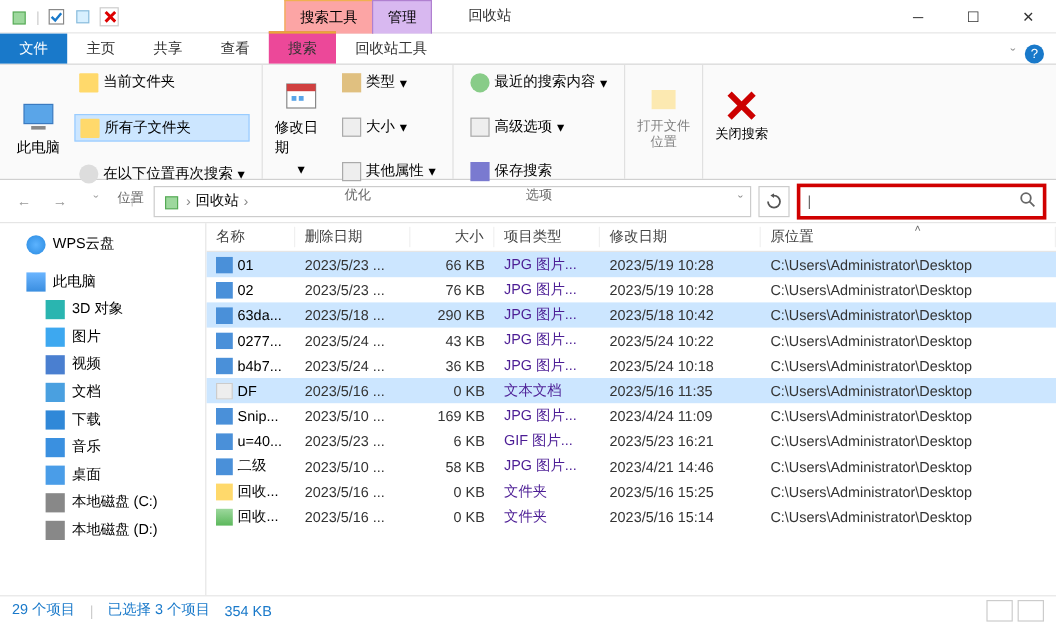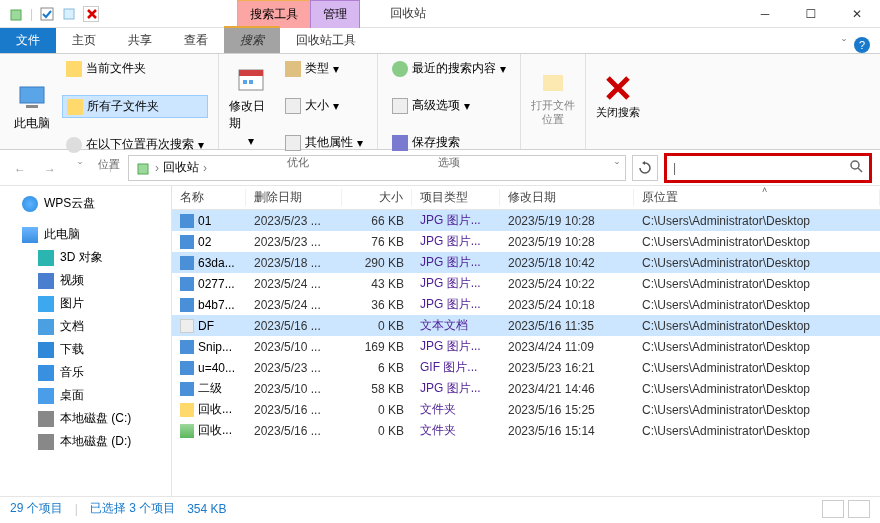--- a/index.html
+++ b/index.html
@@ -14,21 +14,21 @@
 .ctx-search { background: #fca5a5; border: 1px solid #f0b050; border-bottom: none; }
 .ctx-manage { background: #d8b8f0; border: 1px solid #b080d0; border-bottom: none; margin-left: -1px; }
 .title-text { margin-left: 30px; font-size: 12px; color: #333; }
 .win-controls { margin-left: auto; display: flex; }
 .win-btn { width: 46px; height: 28px; display: flex; align-items: center; justify-content: center; color: #333; }
 
 
 .menu-row { display: flex; align-items: flex-end; height: 26px; background: #fff; border-bottom: 1px solid #d0d0d0; }
 .file-tab { background: #1979ca; color: #fff; padding: 4px 16px; display: flex; align-items: center; }
 .menu-tab { padding: 4px 16px; display: flex; align-items: center; color: #333; }
-.menu-tab.search-active { border-top: 2px solid #e8a838; background: #a3a3a3; font-style: italic; }
+.menu-tab.search-active { border-top: 2px solid #e8a838; background: #ec4899; }
 .menu-help { margin-left: auto; display: flex; align-items: center; gap: 8px; padding-right: 10px; }
 .help-circle { width: 16px; height: 16px; border-radius: 50%; background: #1979ca; color: #fff; display: flex; align-items: center; justify-content: center; font-size: 11px; }
 
 
 .ribbon { height: 96px; background: #fafafa; border-bottom: 1px solid #d0d0d0; display: flex; }
 .ribbon-group { border-right: 1px solid #e0e0e0; padding: 4px 10px 2px; display: flex; flex-direction: column; justify-content: space-between; }
 .group-label { text-align: center; color: #666; font-size: 11px; padding-top: 2px; }
 .rg-body { display: flex; gap: 8px; flex: 1; }
 .big-btn { display: flex; flex-direction: column; align-items: center; justify-content: center; width: 44px; gap: 2px; }
 .big-icon { width: 32px; height: 32px; }
@@ -307,26 +307,26 @@
       <div style="height: 8px;"></div>
       <div class="sb-item">
         <span class="sb-icon ic-pc"></span>
         <span style="font-weight: 400;">此电脑</span>
       </div>
       <div class="sb-item" style="padding-left: 38px;">
         <span class="sb-icon ic-3d"></span>
         <span>3D 对象</span>
       </div>
       <div class="sb-item" style="padding-left: 38px;">
+        <span class="sb-icon ic-pic"></span>
+        <span>图片</span>
+      </div>
+      <div class="sb-item" style="padding-left: 38px;">
         <span class="sb-icon ic-video"></span>
         <span>视频</span>
-      </div>
-      <div class="sb-item" style="padding-left: 38px;">
-        <span class="sb-icon ic-pic"></span>
-        <span>图片</span>
       </div>
       <div class="sb-item" style="padding-left: 38px;">
         <span class="sb-icon ic-doc"></span>
         <span>文档</span>
       </div>
       <div class="sb-item" style="padding-left: 38px;">
         <span class="sb-icon ic-dl"></span>
         <span>下载</span>
       </div>
       <div class="sb-item" style="padding-left: 38px;">

